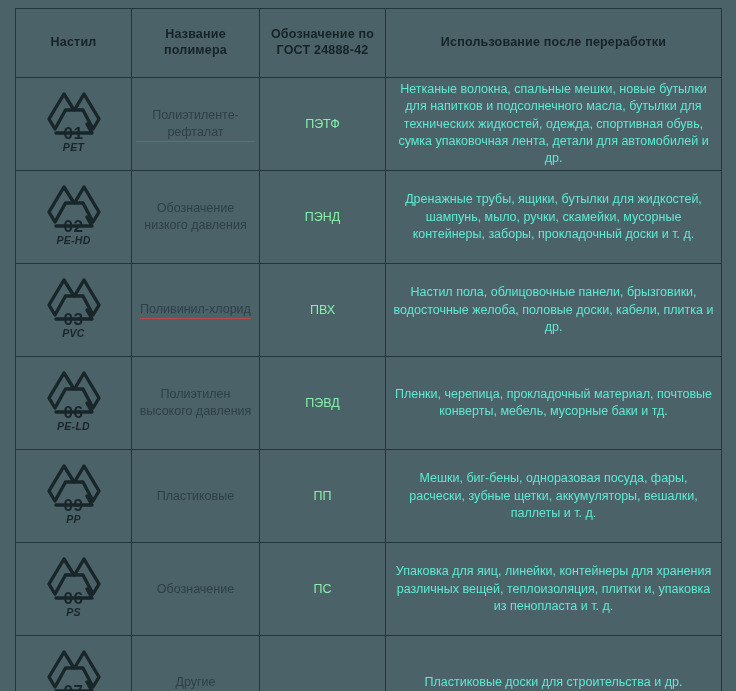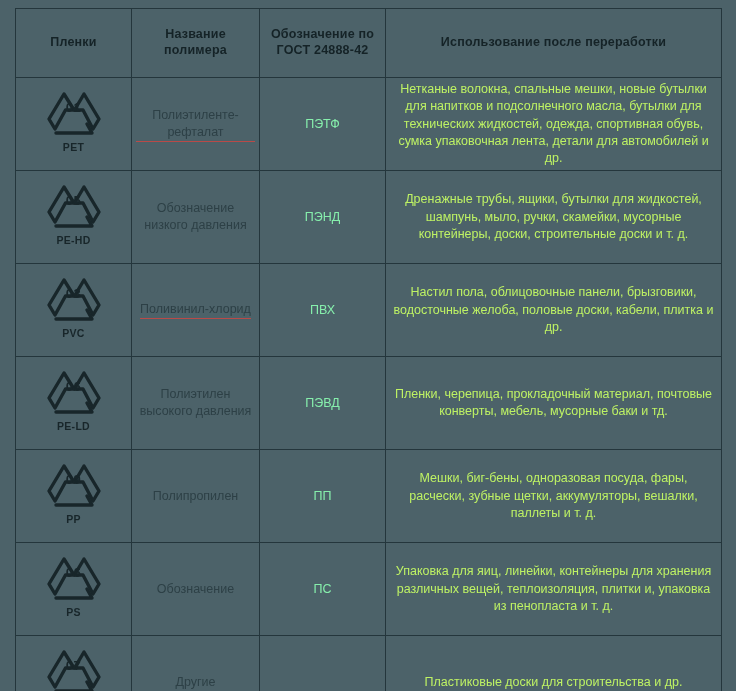--- a/index.html
+++ b/index.html
@@ -55,21 +55,21 @@
     line-height: 1.35;
     color: #2d4046;
   }
   td.gost-cell {
     font-size: 12.5px;
     color: #86efac;
   }
   td.use-cell {
     font-size: 12.5px;
     line-height: 1.38;
-    color: #bef264;
+    color: #5eead4;
     padding-left: 7px;
     padding-right: 7px;
   }
   .underline-red {
     border-bottom: 1px solid #b94a48;
     display: inline-block;
     padding-bottom: 0px;
   }
 
   
@@ -79,55 +79,56 @@
     width: 64px;
     height: 68px;
   }
   .rec svg {
     display: block;
     width: 64px;
     height: 54px;
   }
   .rec .num {
     position: absolute;
-    top: 12px;
+    top: 36px;
     left: 0;
     width: 64px;
     text-align: center;
-    font-size: 13px;
+    font-size: 17px;
     font-weight: bold;
     color: #18262a;
     letter-spacing: 0.5px;
   }
   .rec .abbr {
     position: absolute;
     top: 53px;
     left: 0;
     width: 64px;
     text-align: center;
     font-size: 10.5px;
     font-weight: bold;
     color: #18262a;
     letter-spacing: 0.3px;
+    font-style: italic;
   }
 </style>
 </head>
 <body>
 
 <div id="sheet">
   <table class="plastic-table">
     <colgroup>
       <col class="c-sym">
       <col class="c-name">
       <col class="c-gost">
       <col class="c-use">
     </colgroup>
     <thead>
       <tr>
-        <th>Пленки</th>
+        <th>Настил</th>
         <th>Название полимера</th>
         <th>Обозначение по ГОСТ 24888-42</th>
         <th>Использование после переработки</th>
       </tr>
     </thead>
     <tbody>
 
       <tr>
         <td class="symbol-cell">
           <span class="rec">
@@ -152,27 +153,27 @@
       <tr>
         <td class="symbol-cell">
           <span class="rec">
             <svg viewBox="0 0 64 54" aria-hidden="true">
               <g fill="none" stroke="#18262a" stroke-width="3.4" stroke-linejoin="round" stroke-linecap="round">
                 <path d="M22 6 L32 22 L23.5 22 L13 41 L7 31 Z"></path>
                 <path d="M42 6 L32.5 22 L41 22 L51 41 L57 31 Z"></path>
                 <path d="M14 45 L50 45 L45 36"></path>
               </g>
             </svg>
-            <span class="num">05</span>
+            <span class="num">02</span>
             <span class="abbr">PE-HD</span>
           </span>
         </td>
         <td class="name-cell">Обозначение низкого давления</td>
         <td class="gost-cell">ПЭНД</td>
-        <td class="use-cell">Дренажные трубы, ящики, бутылки для жидкостей, шампунь, мыло, ручки, скамейки, мусорные контейнеры, доски, строительные доски и т. д.</td>
+        <td class="use-cell">Дренажные трубы, ящики, бутылки для жидкостей, шампунь, мыло, ручки, скамейки, мусорные контейнеры, заборы, прокладочный доски и т. д.</td>
       </tr>
 
       <tr>
         <td class="symbol-cell">
           <span class="rec">
             <svg viewBox="0 0 64 54" aria-hidden="true">
               <g fill="none" stroke="#18262a" stroke-width="3.4" stroke-linejoin="round" stroke-linecap="round">
                 <path d="M22 6 L32 22 L23.5 22 L13 41 L7 31 Z"></path>
                 <path d="M42 6 L32.5 22 L41 22 L51 41 L57 31 Z"></path>
                 <path d="M14 45 L50 45 L45 36"></path>
@@ -215,21 +216,21 @@
               <g fill="none" stroke="#18262a" stroke-width="3.4" stroke-linejoin="round" stroke-linecap="round">
                 <path d="M22 6 L32 22 L23.5 22 L13 41 L7 31 Z"></path>
                 <path d="M42 6 L32.5 22 L41 22 L51 41 L57 31 Z"></path>
                 <path d="M14 45 L50 45 L45 36"></path>
               </g>
             </svg>
             <span class="num">09</span>
             <span class="abbr">PP</span>
           </span>
         </td>
-        <td class="name-cell">Полипропилен</td>
+        <td class="name-cell">Пластиковые</td>
         <td class="gost-cell">ПП</td>
         <td class="use-cell">Мешки, биг-бены, одноразовая посуда, фары, расчески, зубные щетки, аккумуляторы, вешалки, паллеты и т. д.</td>
       </tr>
 
       <tr>
         <td class="symbol-cell">
           <span class="rec">
             <svg viewBox="0 0 64 54" aria-hidden="true">
               <g fill="none" stroke="#18262a" stroke-width="3.4" stroke-linejoin="round" stroke-linecap="round">
                 <path d="M22 6 L32 22 L23.5 22 L13 41 L7 31 Z"></path>

